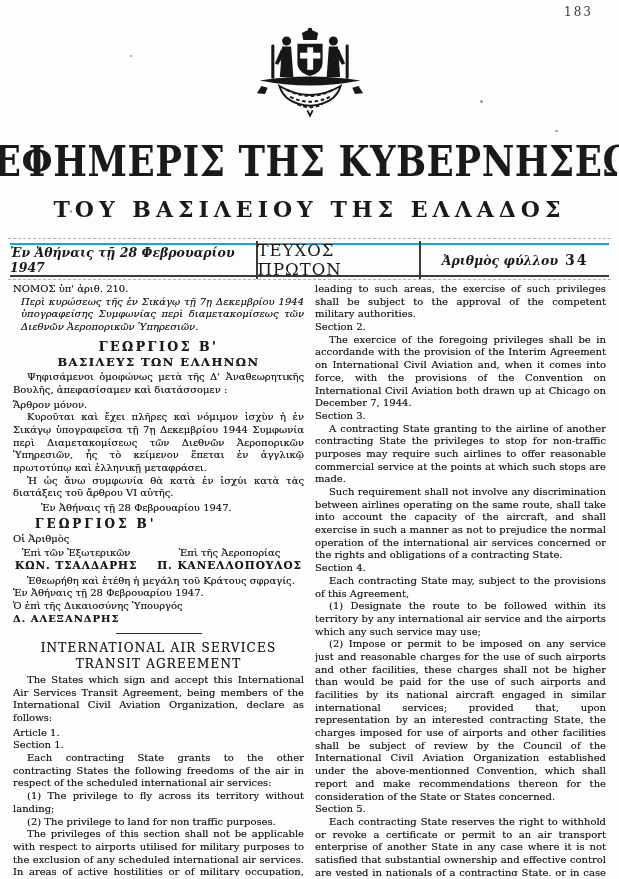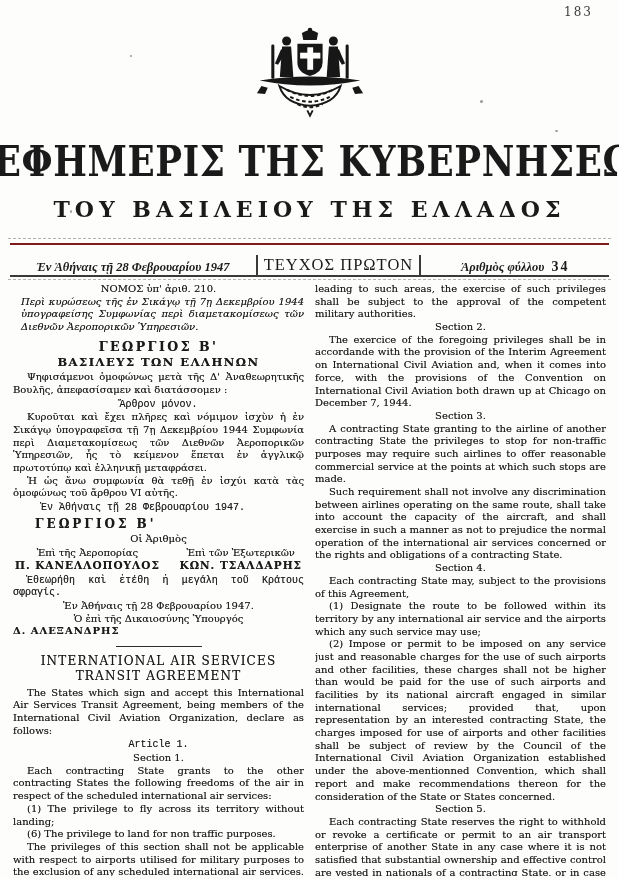--- a/index.html
+++ b/index.html
@@ -18,54 +18,54 @@
     font-size:35px; font-weight:bold; white-space:nowrap;
     transform:scale(1.02,1.22); transform-origin:center top; letter-spacing:0.5px;
   }
   .masthead-subtitle {
     position:absolute; top:196px; left:0; width:100%; text-align:center;
     font-size:22px; font-weight:bold; letter-spacing:5px; white-space:nowrap;
   }
   .scanline { position:absolute; left:8px; right:8px; border-top:1px dashed #b2b2ae; }
   .band {
     position:absolute; top:243px; left:10px; right:10px; height:30px;
-    border-top:2px solid #7f1d1d; border-bottom:2px solid #3a3a38;
-    display:flex; align-items:flex-end;font-family:Liberation Serif, serif;
+    border-top:2px solid #0ea5e9; border-bottom:2px solid #3a3a38;
+    display:flex; align-items:center;
   }
   .band-cell { display:flex; align-items:center; justify-content:center; }
   .band-left  { flex:0 0 41%; font-weight:bold; font-style:italic; font-size:12.5px; }
   .band-center{ flex:0 0 27%; border-left:2px solid #3a3a38; border-right:2px solid #3a3a38;
                 font-size:16.5px; letter-spacing:1px; }
   .band-right { flex:1; font-weight:bold; font-style:italic; font-size:12.5px; gap:7px; }
   .band-right .num { font-size:14px; font-style:normal; letter-spacing:2px; }
 
   .columns {
     position:absolute; top:283px; left:13px; right:13px; bottom:3px;
     display:flex; gap:11px;
   }
   .col { flex:1 1 0; min-width:0; font-size:10px; line-height:1.27;
          text-align:justify; overflow:hidden;
          text-shadow:0 0 0.4px rgba(20,20,20,.55); }
 
-  .b-center      { text-align:center; }
+  .b-center      { }
   .b-center-bold { text-align:left; font-weight:bold; letter-spacing:1px; }
   .b-caps  { text-align:center; font-weight:bold; letter-spacing:2.5px; font-size:12.5px; margin-top:5px; }
   .b-caps2 { text-align:center; font-weight:bold; letter-spacing:1.5px; font-size:11.5px; margin-bottom:2px; }
   .b-para     { text-indent:14px; }
   .b-noindent { }
   .b-italic   { font-style:italic; padding-left:8px; }
   .b-indent   { padding-left:28px; }
   .b-sig      { font-weight:bold; letter-spacing:3px; font-size:12px; padding-left:22px; margin:2px 0 1px; }
   .b-heading  { text-align:center; font-size:12px; letter-spacing:1.2px; margin:3px 4px 2px; }
   .b-rule     { width:86px; border-top:1.5px solid #2c2c2c; margin:8px auto 7px; }
   .b-ministers{ display:flex; justify-content:space-between; padding:0 2px; margin:1px 0 2px; }
   .m-cell  { text-align:center; }
   .m-label { font-size:10px; }
   .m-name  { font-weight:bold; letter-spacing:1px; font-size:10.5px; }
-  .mt2 { margin-top:2px;font-family:Liberation Mono, monospace; }
+  .mt2 { margin-top:2px; }
 
   .speck { position:absolute; background:#9a9a95; border-radius:50%; }
 </style>
 </head>
 <body>
 
 <div class="page">
 
   <div class="pagenum">183</div>
 
@@ -128,46 +128,46 @@
 
   <div class="columns">
     <div class="col" id="col-left">
         <div class="b-center">ΝΟΜΟΣ ὑπ' ἀριθ. 210.</div>
         <div class="b-italic">Περὶ κυρώσεως τῆς ἐν Σικάγῳ τῇ 7ῃ Δεκεμβρίου 1944 ὑπογραφείσης Συμφωνίας περὶ διαμετακομίσεως τῶν Διεθνῶν Ἀεροπορικῶν Ὑπηρεσιῶν.</div>
         <div class="b-caps">ΓΕΩΡΓΙΟΣ Β'</div>
         <div class="b-caps2">ΒΑΣΙΛΕΥΣ ΤΩΝ ΕΛΛΗΝΩΝ</div>
         <div class="b-para">Ψηφισάμενοι ὁμοφώνως μετὰ τῆς Δ' Ἀναθεωρητικῆς Βουλῆς, ἀπεφασίσαμεν καὶ διατάσσομεν :</div>
         <div class="b-center mt2">Ἄρθρον μόνον.</div>
         <div class="b-para">Κυροῦται καὶ ἔχει πλῆρες καὶ νόμιμον ἰσχὺν ἡ ἐν Σικάγῳ ὑπογραφεῖσα τῇ 7ῃ Δεκεμβρίου 1944 Συμφωνία περὶ Διαμετακομίσεως τῶν Διεθνῶν Ἀεροπορικῶν Ὑπηρεσιῶν, ἧς τὸ κείμενον ἕπεται ἐν ἀγγλικῷ πρωτοτύπῳ καὶ ἑλληνικῇ μεταφράσει.</div>
-        <div class="b-para">Ἡ ὡς ἄνω συμφωνία θὰ τεθῇ ἐν ἰσχύι κατὰ τὰς ὁμοφώνως τοῦ ἄρθρου VI αὐτῆς.</div>
+        <div class="b-para">Ἡ ὡς ἄνω συμφωνία θὰ κατὰ ἐν ἰσχύι κατὰ τὰς διατάξεις τοῦ ἄρθρου VI αὐτῆς.</div>
         <div class="b-indent mt2">Ἐν Ἀθήναις τῇ 28 Φεβρουαρίου 1947.</div>
         <div class="b-sig">ΓΕΩΡΓΙΟΣ Β'</div>
         <div class="b-center">Οἱ Ἀριθμὸς</div>
         <div class="b-ministers">
           <div class="m-cell">
+            <div class="m-label">Ἐπὶ τῶν Ἐξωτερικῶν</div>
+            <div class="m-name">ΚΩΝ. ΤΣΑΛΔΑΡΗΣ</div>
+          </div>
+          <div class="m-cell">
             <div class="m-label">Ἐπὶ τῆς Ἀεροπορίας</div>
             <div class="m-name">Π. ΚΑΝΕΛΛΟΠΟΥΛΟΣ</div>
-          </div>
-          <div class="m-cell">
-            <div class="m-label">Ἐπὶ τῶν Ἐξωτερικῶν</div>
-            <div class="m-name">ΚΩΝ. ΤΣΑΛΔΑΡΗΣ</div>
           </div>
         </div>
         <div class="b-para mt2">Ἐθεωρήθη καὶ ἐτέθη ἡ μεγάλη τοῦ Κράτους σφραγίς.</div>
         <div class="b-center">Ἐν Ἀθήναις τῇ 28 Φεβρουαρίου 1947.</div>
         <div class="b-center">Ὁ ἐπὶ τῆς Δικαιοσύνης Ὑπουργός</div>
         <div class="b-center-bold">Δ. ΑΛΕΞΑΝΔΡΗΣ</div>
         <div class="b-rule"></div>
         <div class="b-heading">INTERNATIONAL AIR SERVICES TRANSIT AGREEMENT</div>
         <div class="b-para">The States which sign and accept this International Air Services Transit Agreement, being members of the International Civil Aviation Organization, declare as follows:</div>
         <div class="b-center mt2">Article 1.</div>
         <div class="b-center">Section 1.</div>
         <div class="b-para">Each contracting State grants to the other contracting States the following freedoms of the air in respect of the scheduled international air services:</div>
         <div class="b-para">(1) The privilege to fly across its territory without landing;</div>
-        <div class="b-para">(6) The privilege to land for non traffic purposes.</div>
+        <div class="b-para">(2) The privilege to land for non traffic purposes.</div>
         <div class="b-para">The privileges of this section shall not be applicable with respect to airports utilised for military purposes to the exclusion of any scheduled international air services. In areas of active hostilities or of military occupation, and in time of war along the supply routes</div>
       </div>
     <div class="col" id="col-right">
         <div class="b-noindent">leading to such areas, the exercise of such privileges shall be subject to the approval of the competent military authorities.</div>
         <div class="b-center">Section 2.</div>
         <div class="b-para">The exercice of the foregoing privileges shall be in accordande with the provision of the Interim Agreement on International Civil Aviation and, when it comes into force, with the provisions of the Convention on International Civil Aviation both drawn up at Chicago on December 7, 1944.</div>
         <div class="b-center">Section 3.</div>
         <div class="b-para">A contracting State granting to the airline of another contracting State the privileges to stop for non-traffic purposes may require such airlines to offer reasonable commercial service at the points at which such stops are made.</div>
         <div class="b-para">Such requirement shall not involve any discrimination between airlines operating on the same route, shall take into account the capacity of the aircraft, and shall exercise in such a manner as not to prejudice the normal operation of the international air services concerned or the rights and obligations of a contracting State.</div>
         <div class="b-center">Section 4.</div>

